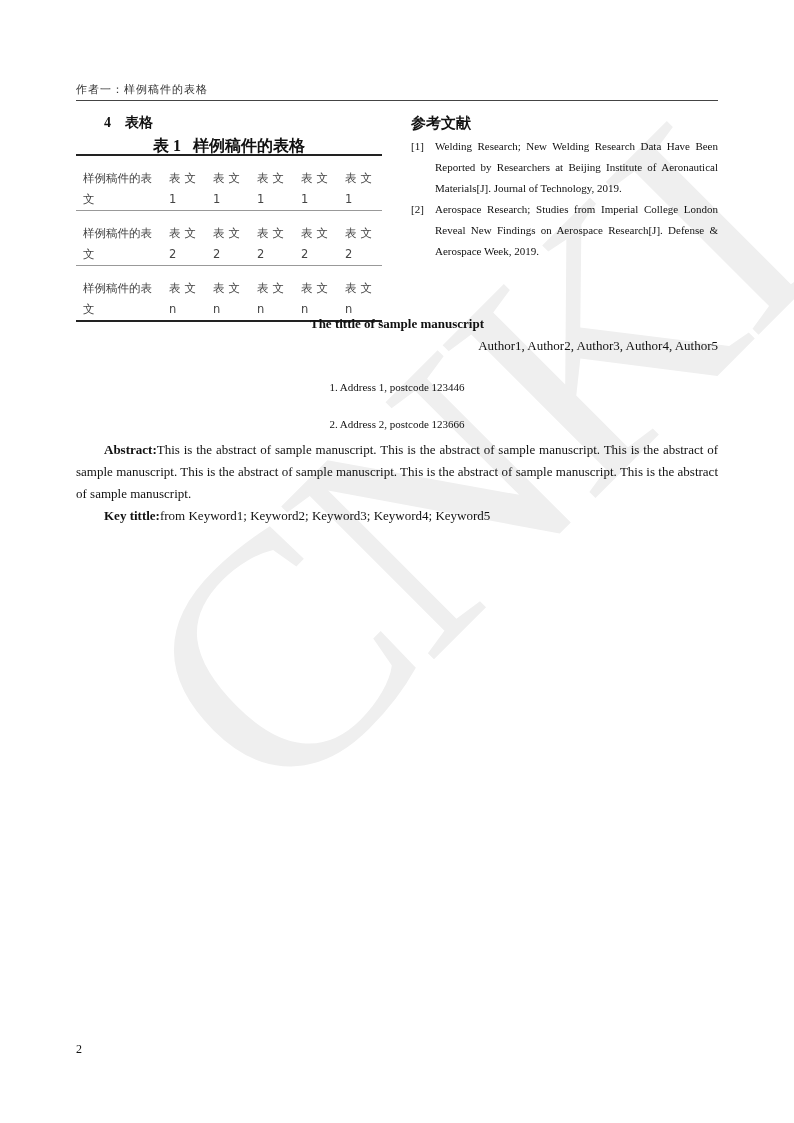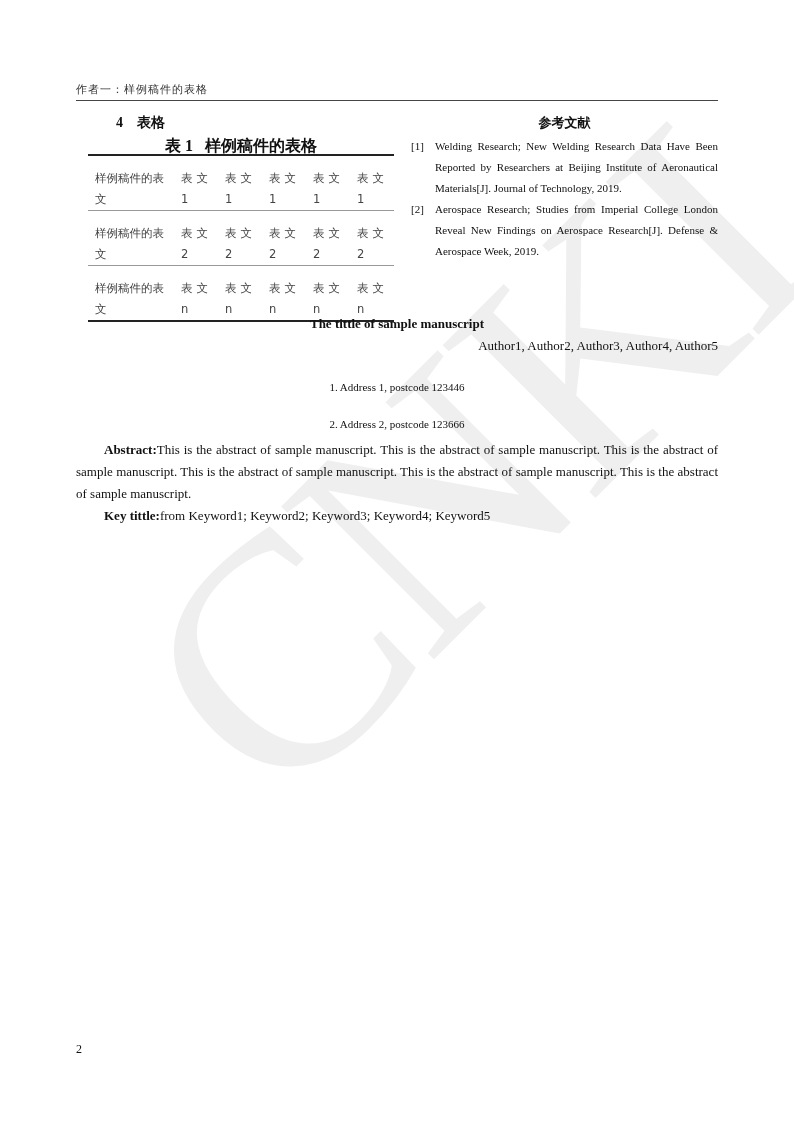--- a/index.html
+++ b/index.html
@@ -15,21 +15,21 @@
       line-height: 1; letter-spacing: -10px; z-index: 0; user-select: none;
       white-space: nowrap;
     }
     .content { position: relative; z-index: 1; }
     .running-header {
       position: absolute; left: 76px; top: 82px; width: 642px;
       font-family: "DejaVu Sans", sans-serif; font-size: 11px; color: #333;
       letter-spacing: 1px;
       border-bottom: 1.3px solid #444; padding-bottom: 3px;
     }
-    .left-col { position: absolute; left: 88px; top: 114px; width: 306px; }
+    .left-col { position: absolute; left: 76px; top: 114px; width: 306px; }
     .section-heading {
       font-size: 14px; font-weight: bold; padding-left: 28px; height: 22px;
       font-family: "Liberation Serif", serif;
     }
     .section-heading .num { margin-right: 14px; }
     .table-caption {
       text-align: center; font-size: 16px; font-weight: bold; height: 18px;
       font-family: "Liberation Serif", serif;
     }
     .table-caption .label { margin-right: 12px; }
@@ -40,23 +40,22 @@
     }
     table.sample td {
       vertical-align: top; padding: 12px 0 0 7px; line-height: 21px;
       border-bottom: 1px solid #999;
     }
     table.sample tr:last-child td { border-bottom: none; }
     table.sample td.first { width: 82px; }
     table.sample td.cell { width: 38px; letter-spacing: 4px; }
     .refs { position: absolute; left: 411px; top: 114px; width: 307px; }
     .refs-heading {
-      font-family: "DejaVu Sans", sans-serif; font-size: 13px; font-weight: bold;
+      font-family: "DejaVu Sans", sans-serif; font-size: 15px; font-weight: bold;
       height: 22px;
-      text-align: center;
     }
     .ref-item { display: flex; font-size: 11px; line-height: 21px; }
     .ref-num { width: 24px; flex: none; }
     .ref-text { text-align: justify; text-align-last: left; flex: 1; }
     .center-block { position: absolute; left: 76px; top: 313px; width: 642px; text-align: center; }
     .paper-title { font-size: 13px; font-weight: bold; height: 22px; line-height: 22px; }
     .authors { font-size: 13px; height: 26px; line-height: 22px; text-align: right; }
     .address { font-size: 11px; line-height: 21px; margin-top: 16px; }
     .abstract-block { position: absolute; left: 76px; top: 439px; width: 642px; font-size: 13px; line-height: 22px; }
     .abstract-block p { margin: 0; text-indent: 28px; text-align: justify; }

